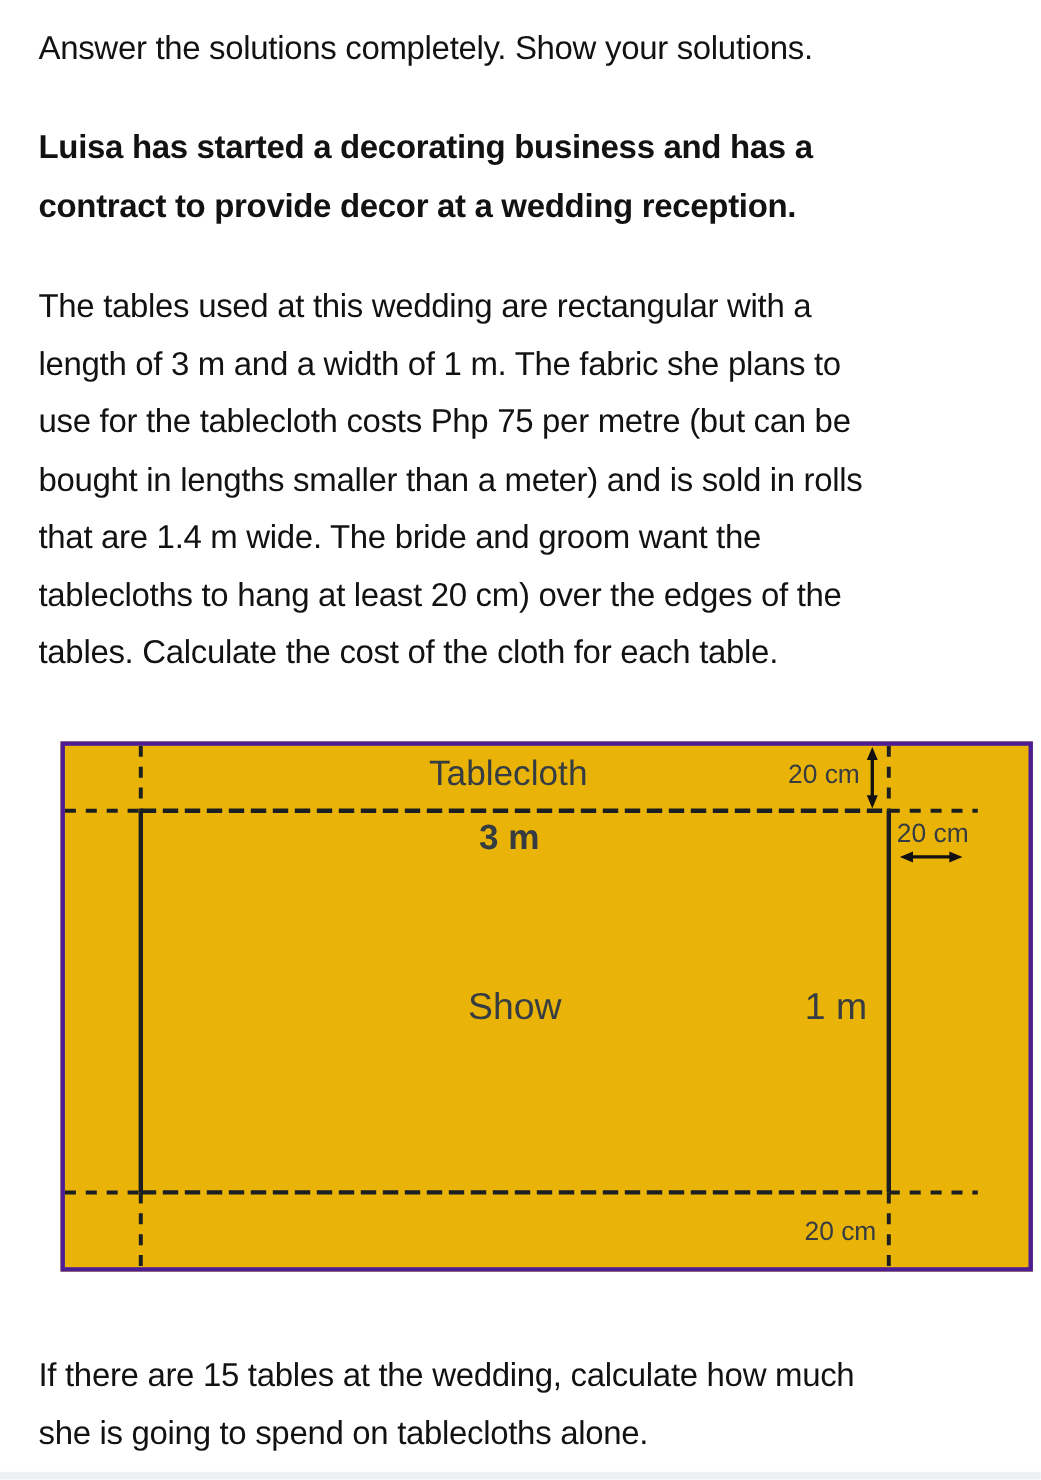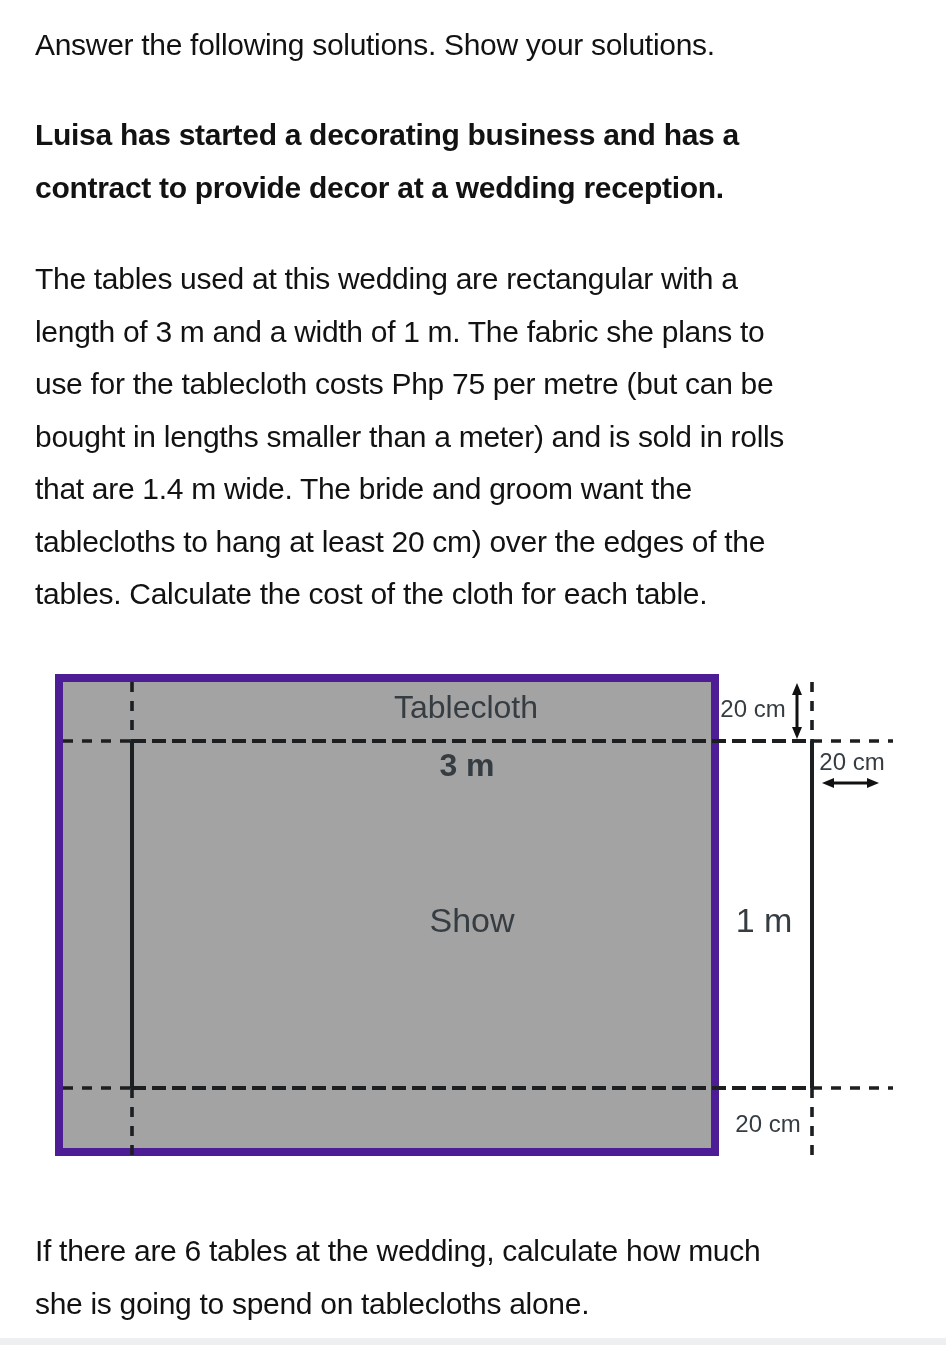--- a/index.html
+++ b/index.html
@@ -20,23 +20,23 @@
     white-space: pre;
   }
   .p-instruction { top: 19px; }
   .p-intro       { top: 109px; font-weight: bold; }
   .p-details     { top: 253px; }
   .p-followup    { top: 1225px; }
 
   .diagram {
     position: absolute;
     left: 55px; top: 674px;
-    width: 664px; height: 482px;
-    background: #a3a3a3;
-    border: 8px solid #4c1d95;
+    width: 884px; height: 482px;
+    background: #eab308;
+    border: 4px solid #4c1d95;
   }
   .diagram svg {
     position: absolute;
     left: 0; top: 0;
     width: 830px; height: 474px;
     display: block;
   }
   .dlabel {
     position: absolute;
     transform: translate(-50%, -50%);
@@ -58,21 +58,21 @@
   .footer-strip {
     position: absolute;
     left: 0; bottom: 0;
     width: 946px; height: 7px;
     background: #edeff1;
   }
 </style>
 </head>
 <body>
 
-<div class="para p-instruction">Answer the following solutions. Show your solutions.</div>
+<div class="para p-instruction">Answer the solutions completely. Show your solutions.</div>
 
 <div class="para p-intro">Luisa has started a decorating business and has a
 contract to provide decor at a wedding reception.</div>
 
 <div class="para p-details">The tables used at this wedding are rectangular with a
 length of 3 m and a width of 1 m. The fabric she plans to
 use for the tablecloth costs Php 75 per metre (but can be
 bought in lengths smaller than a meter) and is sold in rolls
 that are 1.4 m wide. The bride and groom want the
 tablecloths to hang at least 20 cm) over the edges of the
@@ -114,16 +114,16 @@
 
   <div class="dlabel big lbl-tablecloth">Tablecloth</div>
   <div class="dlabel small lbl-overhang-top">20 cm</div>
   <div class="dlabel big lbl-length">3 m</div>
   <div class="dlabel small lbl-overhang-right">20 cm</div>
   <div class="dlabel mid lbl-table">Show</div>
   <div class="dlabel mid lbl-width">1 m</div>
   <div class="dlabel small lbl-overhang-bottom">20 cm</div>
 </div>
 
-<div class="para p-followup">If there are 6 tables at the wedding, calculate how much
+<div class="para p-followup">If there are 15 tables at the wedding, calculate how much
 she is going to spend on tablecloths alone.</div>
 
 <div class="footer-strip"></div>
 
 </body></html>

